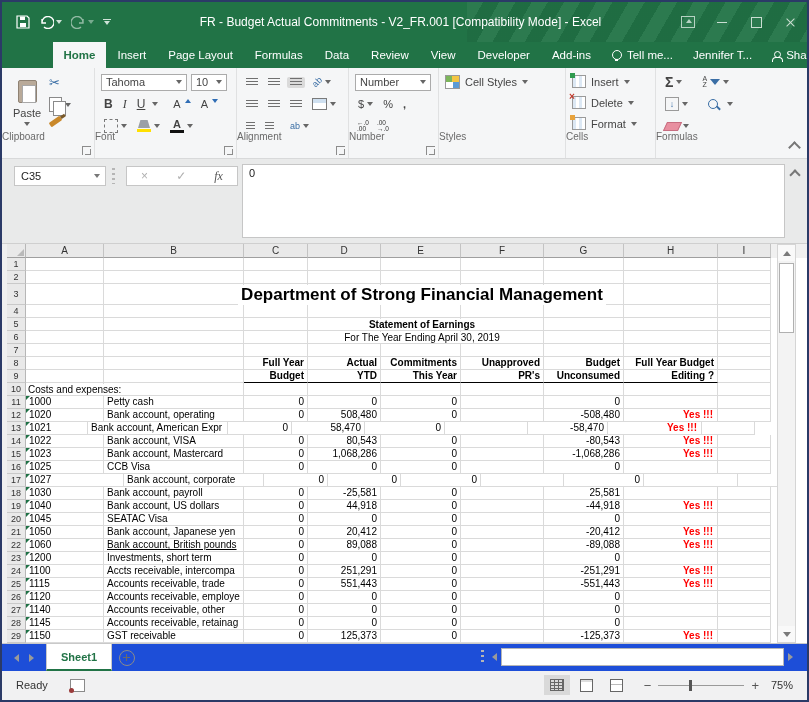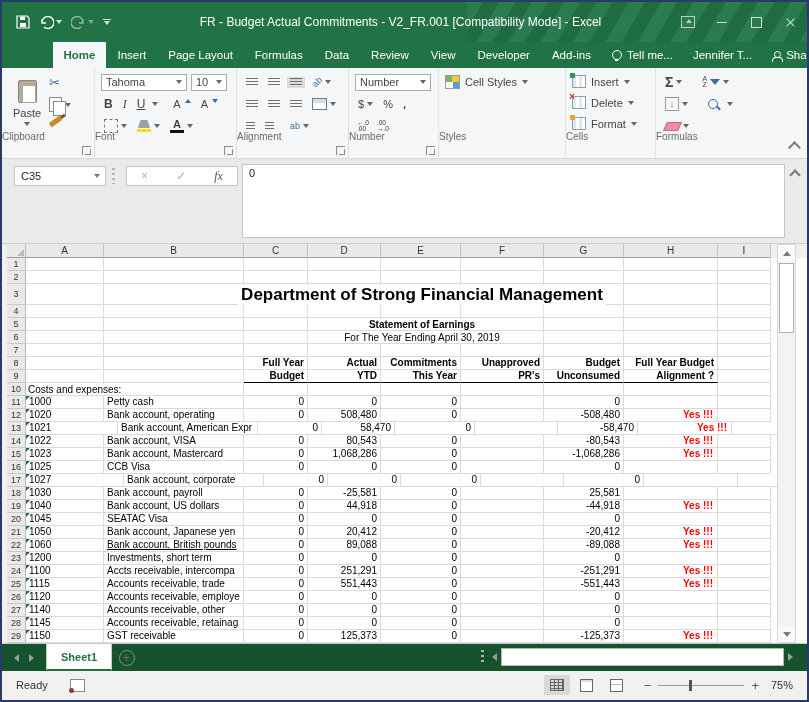--- a/index.html
+++ b/index.html
@@ -122,21 +122,21 @@
   .ov-sub2{font-size:10px;}
   .ov-left{position:absolute;left:21px;top:0;bottom:0;display:flex;align-items:center;pointer-events:none;font-size:10px;}
   .ov-left span{background:#fff;padding-right:3px;}
   .vscroll{position:absolute;top:0;right:11px;width:19px;height:399px;background:#f3f3f3;border:1px solid #d5d5d5;box-sizing:border-box;display:flex;flex-direction:column;align-items:center;}
   .varrow{width:17px;height:16px;display:flex;align-items:center;justify-content:center;background:#f9f9f9;cursor:pointer;}
   .tri-up{width:0;height:0;border-left:4px solid transparent;border-right:4px solid transparent;border-bottom:5px solid #7a7a7a;}
   .tri-dn{width:0;height:0;border-left:4px solid transparent;border-right:4px solid transparent;border-top:5px solid #7a7a7a;}
   .vthumb{width:13px;height:68px;background:#fff;border:1px solid #b0b0b0;margin-top:2px;cursor:grab;}
   .vscroll .spacer{flex:1;}
   
-  .tabbar{height:27px;background:#14532d;border-top:1px solid #c9c9c9;display:flex;align-items:stretch;font-size:11px;position:relative;}
+  .tabbar{height:27px;background:#1d4ed8;border-top:1px solid #c9c9c9;display:flex;align-items:stretch;font-size:11px;position:relative;}
   .navarrows{display:flex;align-items:center;gap:10px;padding:0 12px;}
   .tri-l{width:0;height:0;border-top:4px solid transparent;border-bottom:4px solid transparent;border-right:5px solid #9a9a9a;cursor:pointer;}
   .tri-r{width:0;height:0;border-top:4px solid transparent;border-bottom:4px solid transparent;border-left:5px solid #9a9a9a;cursor:pointer;}
   .sheettab{display:flex;align-items:center;padding:0 14px;background:#fff;color:#217346;font-weight:bold;border-right:1px solid #c9c9c9;border-left:1px solid #c9c9c9;border-bottom:2px solid #217346;box-sizing:border-box;cursor:pointer;}
   .addsheet{display:flex;align-items:center;justify-content:center;width:30px;cursor:pointer;}
   .pluscirc{width:14px;height:14px;border:1px solid #8a8a8a;border-radius:50%;position:relative;}
   .pluscirc:before{content:"";position:absolute;left:3px;top:6px;width:7px;height:1px;background:#6a6a6a;}
   .pluscirc:after{content:"";position:absolute;left:6px;top:3px;width:1px;height:7px;background:#6a6a6a;}
   .tdots{position:absolute;left:479px;top:6px;width:3px;height:14px;background:repeating-linear-gradient(#b5b5b5 0 2px,transparent 2px 5px);}
   .hscroll{position:absolute;left:490px;right:14px;top:4px;bottom:5px;display:flex;align-items:center;}
@@ -590,21 +590,21 @@
         </div>
         <div class="grow">
           <div class="rowhead">9</div>
           <div class="cell" style="width: 78px;"></div>
           <div class="cell" style="width: 140px;"></div>
           <div class="cell hdr uline" style="width: 64px;">Budget</div>
           <div class="cell hdr uline" style="width: 73px;">YTD</div>
           <div class="cell hdr uline" style="width: 80px;">This Year</div>
           <div class="cell hdr uline" style="width: 83px;">PR's</div>
           <div class="cell hdr uline" style="width: 80px;">Unconsumed</div>
-          <div class="cell hdr uline" style="width: 94px;">Alignment ?</div>
+          <div class="cell hdr uline" style="width: 94px;">Editing ?</div>
           <div class="cell" style="width: 53px;"></div>
         </div>
         <div class="grow">
           <div class="rowhead">10</div>
           <div class="cell" style="width: 78px;"></div>
           <div class="cell" style="width: 140px;"></div>
           <div class="cell" style="width: 64px;"></div>
           <div class="cell" style="width: 73px;"></div>
           <div class="cell" style="width: 80px;"></div>
           <div class="cell" style="width: 83px;"></div>
@@ -634,21 +634,21 @@
           <div class="cell num" style="width: 64px;">0</div>
           <div class="cell num" style="width: 73px;">508,480</div>
           <div class="cell num" style="width: 80px;">0</div>
           <div class="cell" style="width: 83px;"></div>
           <div class="cell num" style="width: 80px;">-508,480</div>
           <div class="cell yes" style="width: 94px;">Yes !!!</div>
           <div class="cell" style="width: 53px;"></div>
         </div>
         <div class="grow">
           <div class="rowhead">13</div>
-          <div class="cell txt" style="width: 92px;"><span class="tri"></span>1021</div>
+          <div class="cell txt" style="width: 62px;"><span class="tri"></span>1021</div>
           <div class="cell txt" style="width: 140px;">Bank account, American Expr</div>
           <div class="cell num" style="width: 64px;">0</div>
           <div class="cell num" style="width: 73px;">58,470</div>
           <div class="cell num" style="width: 80px;">0</div>
           <div class="cell" style="width: 83px;"></div>
           <div class="cell num" style="width: 80px;">-58,470</div>
           <div class="cell yes" style="width: 94px;">Yes !!!</div>
           <div class="cell" style="width: 53px;"></div>
         </div>
         <div class="grow">

